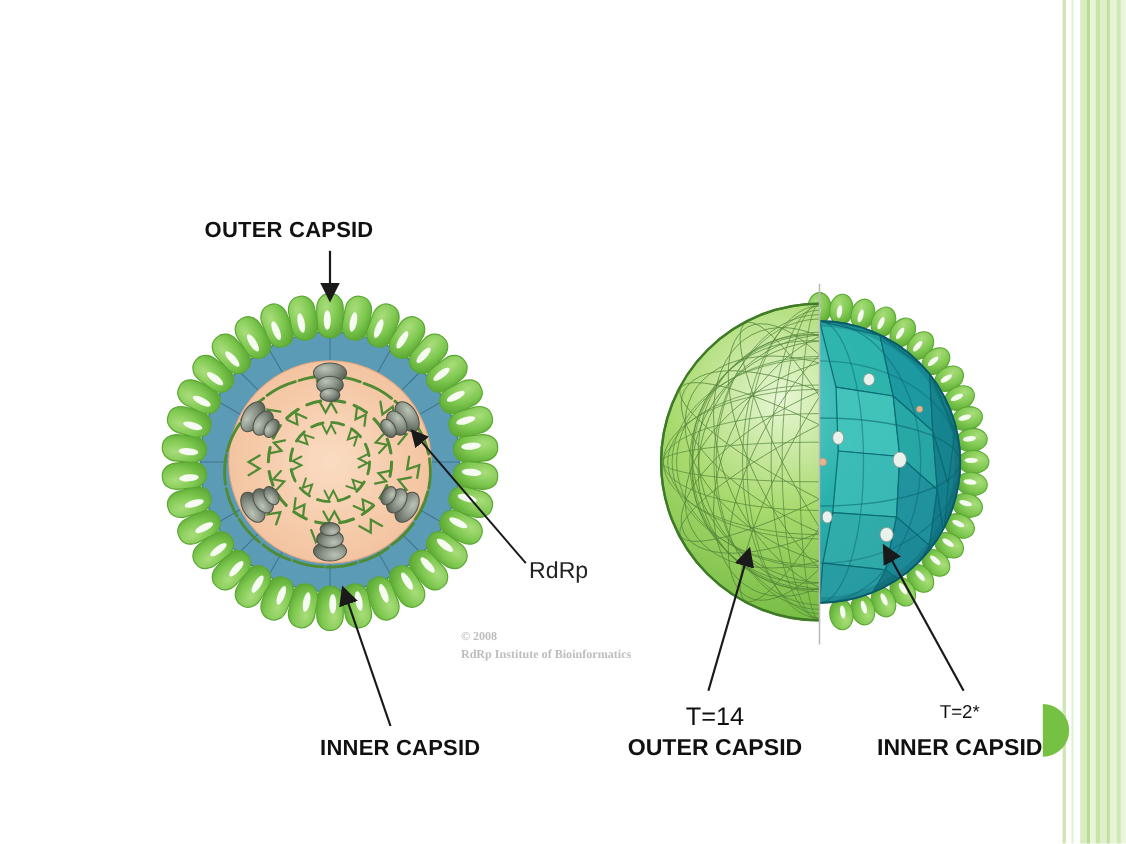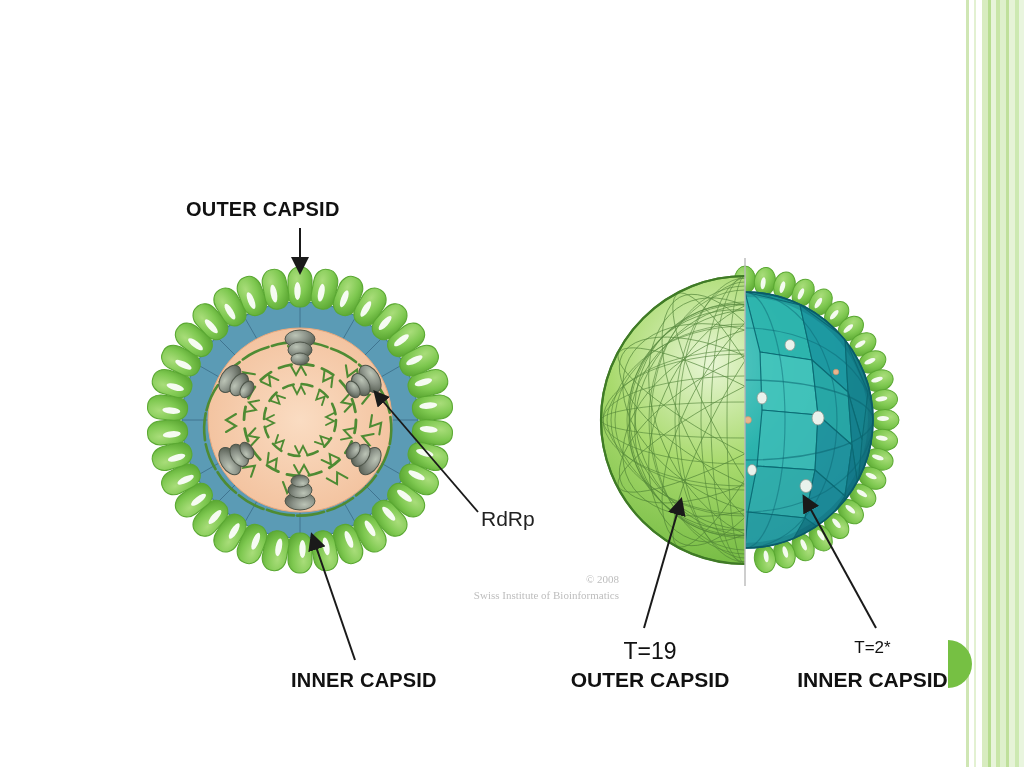--- a/index.html
+++ b/index.html
@@ -89,25 +89,26 @@
     top: 507px;
     font-size: 21px;
     font-weight: normal;
     color: #222222;
   }
   #copyright-block {
     position: absolute;
     left: 419px;
     top: 572px;
     width: 200px;
-    text-align: right;
+    text-align: left;
     font-family: "Liberation Serif", serif;
     font-size: 11px;
     color: #bdbdbd;
     line-height: 1.45;
+    font-weight: bold;
   }
   #copyright-block div { white-space: nowrap; }
 
   .right-label {
     position: absolute;
     text-align: center;
     font-family: "Liberation Sans", sans-serif;
     color: #111111;
     white-space: nowrap;
   }
@@ -663,21 +664,21 @@
     </svg>
 
     <div class="fig-label" id="label-outer-capsid">OUTER CAPSID</div>
 
     <div class="fig-label" id="label-inner-capsid">INNER CAPSID</div>
 
     <div class="fig-label" id="label-rdrp">RdRp</div>
 
     <div id="copyright-block">
       <div>© 2008</div>
-      <div>Swiss Institute of Bioinformatics</div>
+      <div>RdRp Institute of Bioinformatics</div>
     </div>
 
-    <div class="right-label" id="label-t13">T=19</div>
+    <div class="right-label" id="label-t13">T=14</div>
     <div class="right-label" id="label-t13-sub">OUTER CAPSID</div>
     <div class="right-label" id="label-t2">T=2*</div>
     <div class="right-label" id="label-t2-sub">INNER CAPSID</div>
   </div>
 </div>
 
 </body></html>

